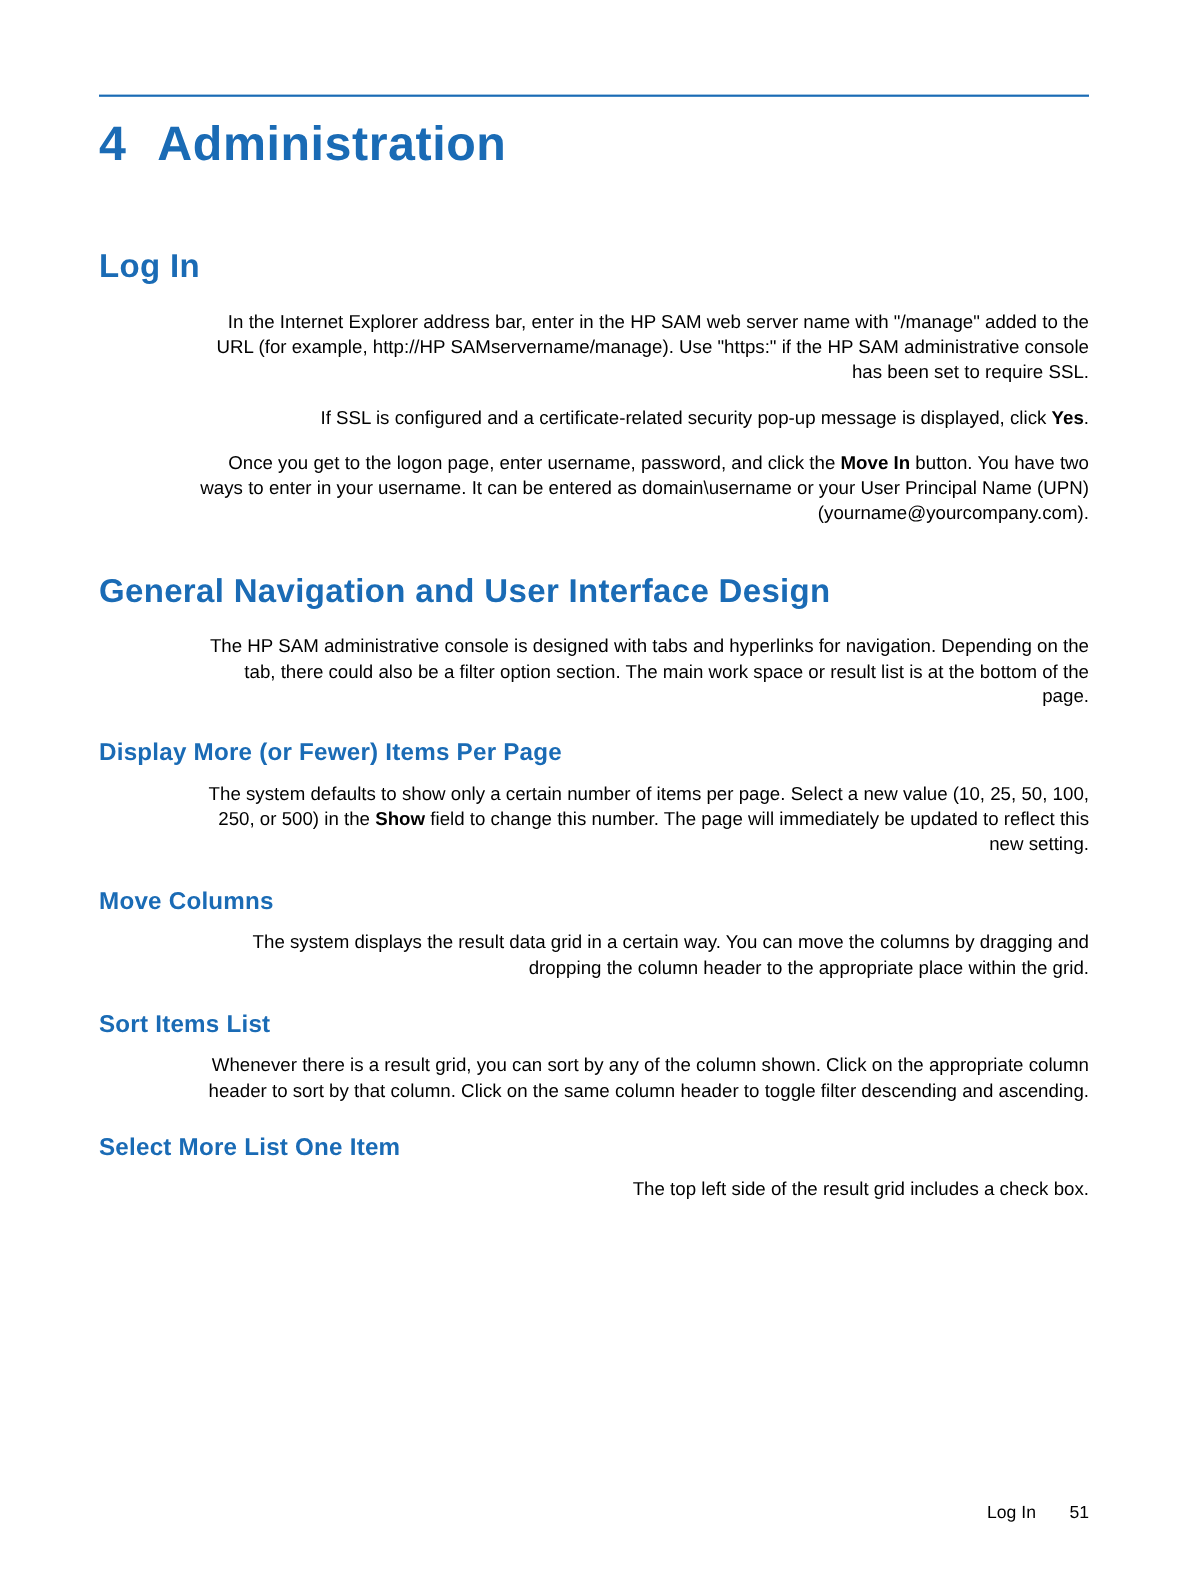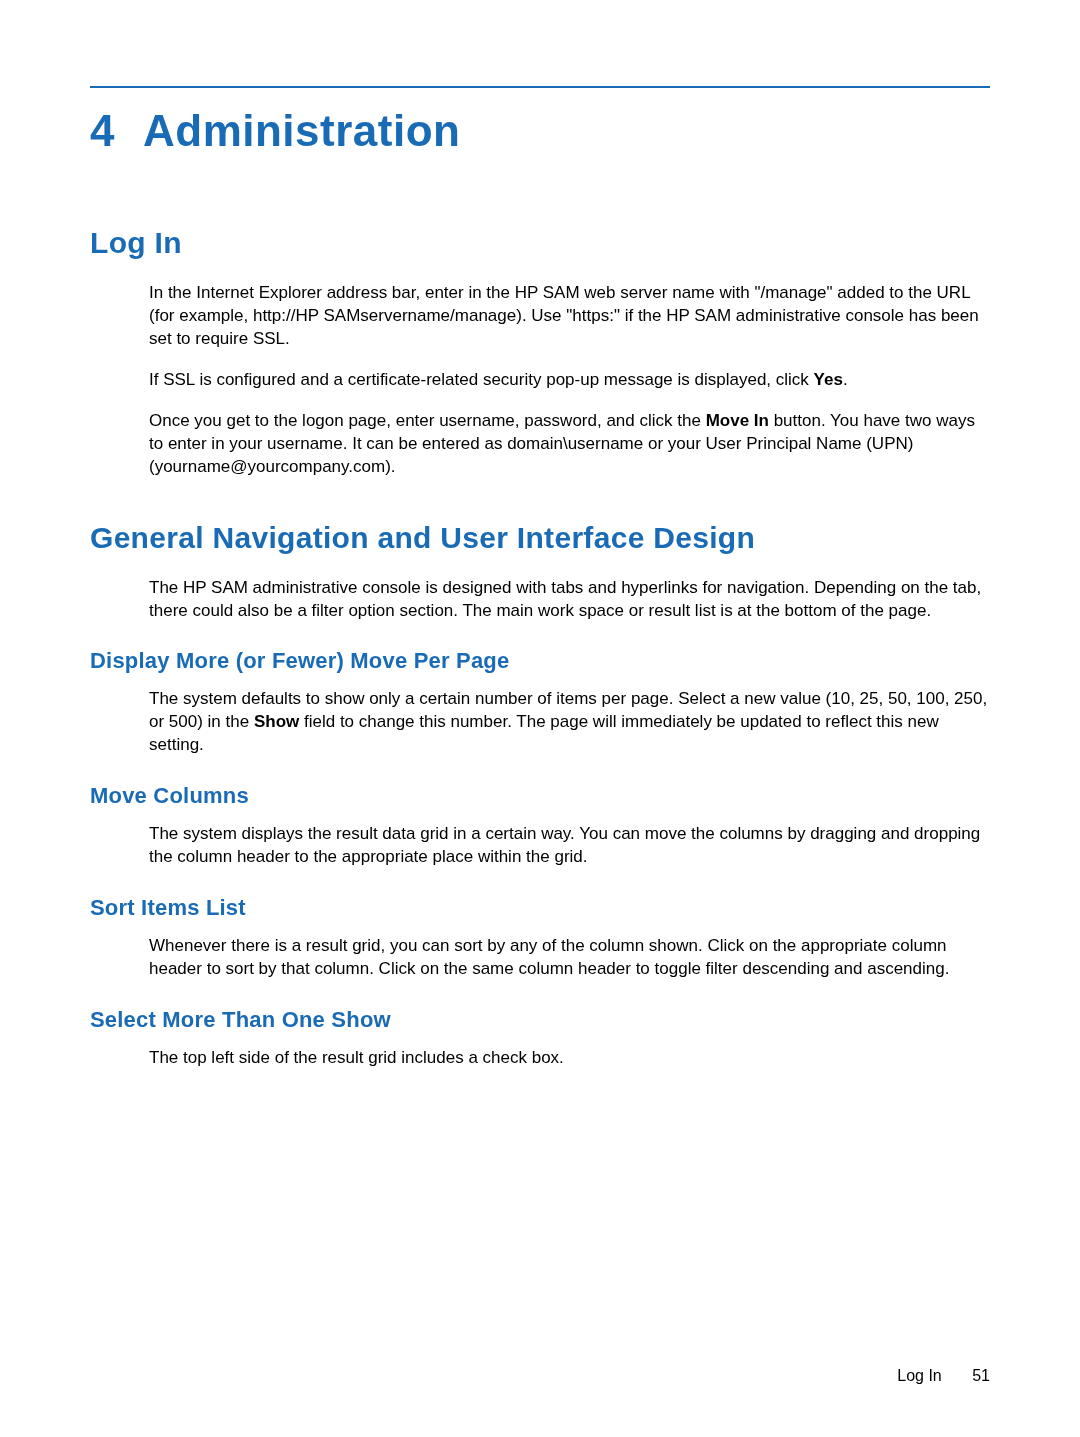--- a/index.html
+++ b/index.html
@@ -38,21 +38,22 @@
   }
   .h2 {
     font-size: 22px;
     font-weight: bold;
     color: #1a6bb5;
     margin-top: 26px;
     margin-bottom: 14px;
     letter-spacing: 0.2px;
   }
   .body-indent {
-    margin-left: 59px;
+    margin-left: 88px;
+    text-align: right;
   }
   .para {
     font-size: 17px;
     line-height: 1.35;
     margin-bottom: 18px;
   }
   .bold { font-weight: bold; }
   .section-gap { margin-top: 42px; }
   ul.bullets {
     list-style: none;
@@ -103,38 +104,38 @@
   <p class="para">
     <span>Once you get to the logon page, enter username, password, and click the </span><span class="bold">Move In</span><span> button. You have two ways to enter in your username. It can be entered as domain\username or your User Principal Name (UPN) (yourname@yourcompany.com).</span>
   </p>
 </div>
 
 <div class="h1 section-gap">General Navigation and User Interface Design</div>
 <div class="body-indent">
   <p class="para">The HP SAM administrative console is designed with tabs and hyperlinks for navigation. Depending on the tab, there could also be a filter option section. The main work space or result list is at the bottom of the page.</p>
 </div>
 
-<div class="h2">Display More (or Fewer) Move Per Page</div>
+<div class="h2">Display More (or Fewer) Items Per Page</div>
 <div class="body-indent">
   <p class="para">
     <span>The system defaults to show only a certain number of items per page. Select a new value (10, 25, 50, 100, 250, or 500) in the </span><span class="bold">Show</span><span> field to change this number. The page will immediately be updated to reflect this new setting.</span>
   </p>
 </div>
 
 <div class="h2">Move Columns</div>
 <div class="body-indent">
   <p class="para">The system displays the result data grid in a certain way. You can move the columns by dragging and dropping the column header to the appropriate place within the grid.</p>
 </div>
 
 <div class="h2">Sort Items List</div>
 <div class="body-indent">
   <p class="para">Whenever there is a result grid, you can sort by any of the column shown. Click on the appropriate column header to sort by that column. Click on the same column header to toggle filter descending and ascending.</p>
 </div>
 
-<div class="h2">Select More Than One Show</div>
+<div class="h2">Select More List One Item</div>
 <div class="body-indent">
   <p class="para">The top left side of the result grid includes a check box.</p>
 </div>
 
 <div class="footer">
   <span>Log In</span>
   <span class="footer-page">51</span>
 </div>
 
 </body></html>

